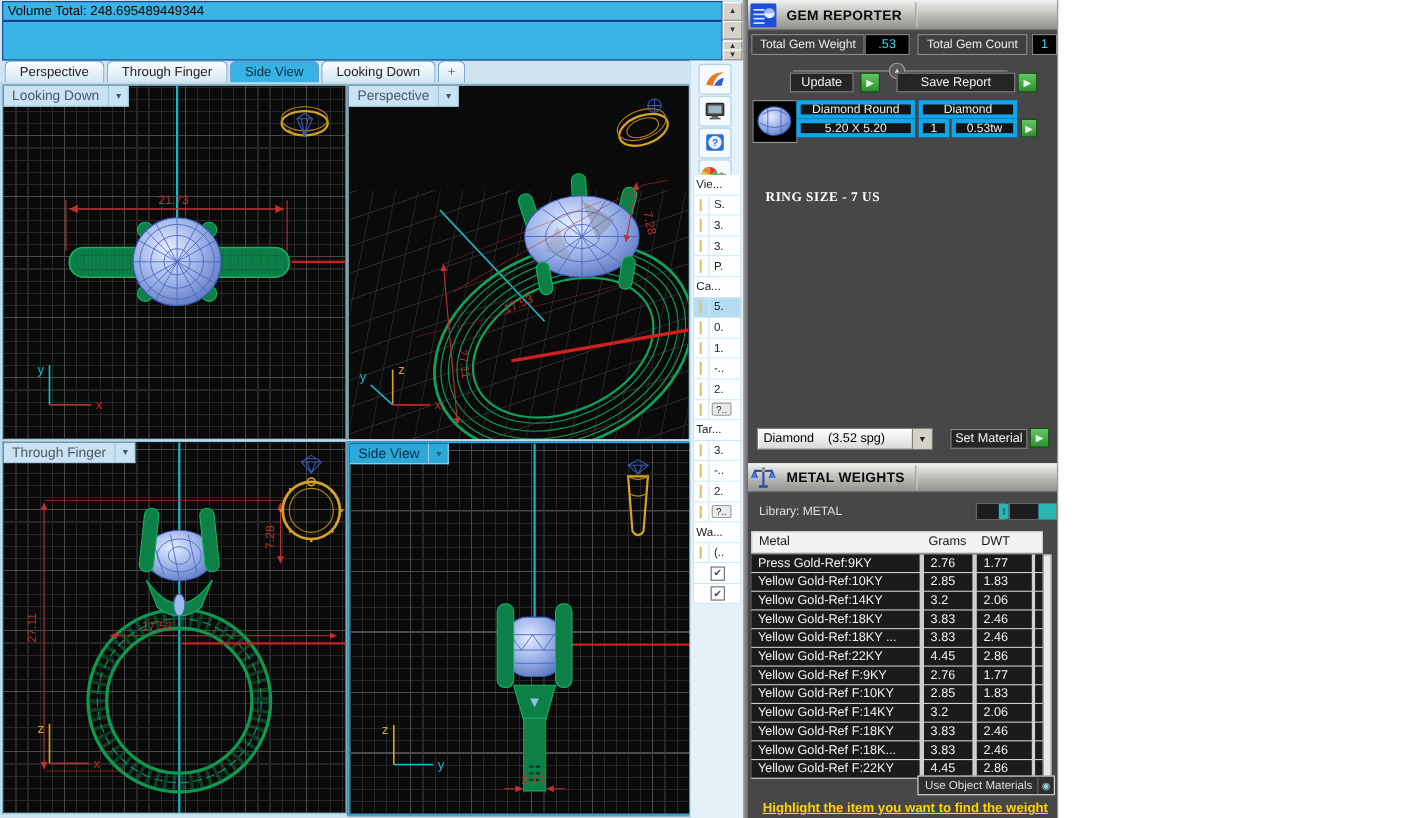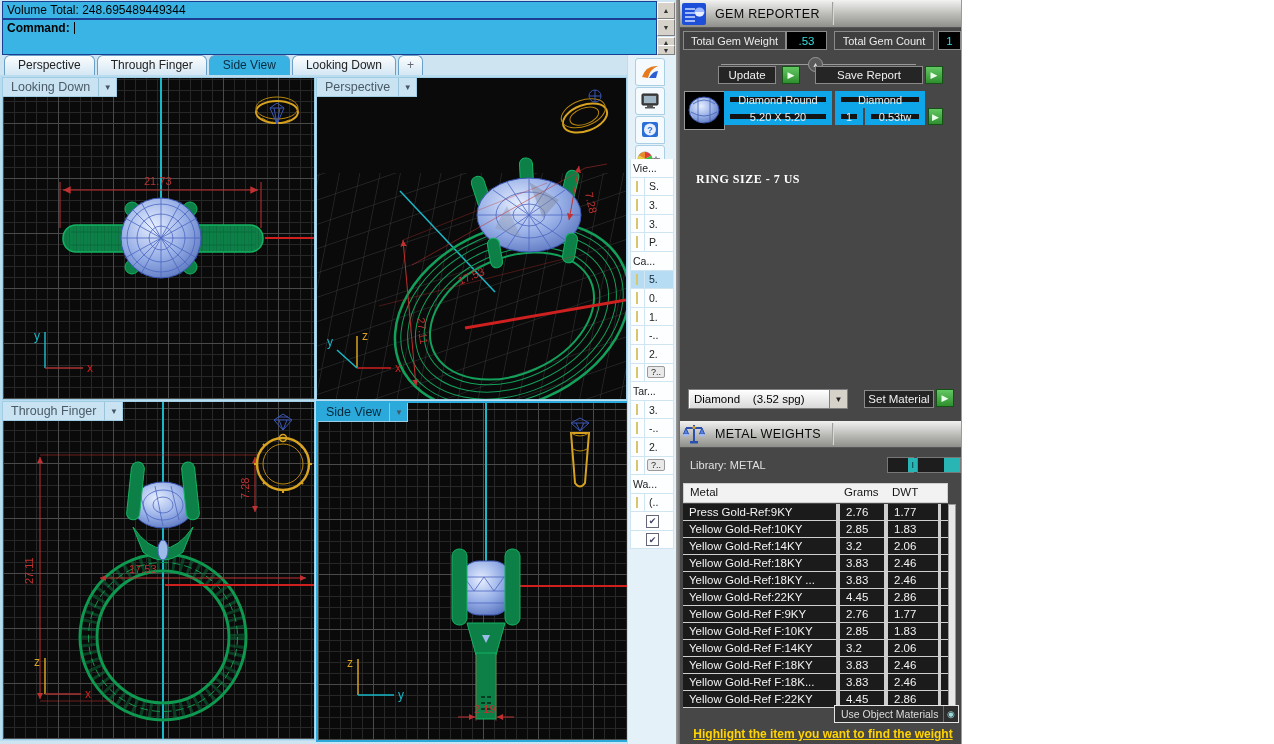--- a/index.html
+++ b/index.html
@@ -49,28 +49,28 @@
   .trow[data-type=item] .t-label,.trow[data-type=button] .t-label{font-size:10.5px;color:#222;padding-left:4px;}
   .trow[data-type=button] .t-label{border:1px solid #999;background:#e9e9e9;border-radius:2px;padding:0 3px;margin-left:2px;font-size:9px;}
   .trow[data-sel]{background:#b5dcf2;}
   .trow[data-sel] .t-label{color:#123;}
   .t-check{display:none;}
   .trow[data-type=check] .t-check{display:flex;width:11px;height:11px;border:1px solid #667;background:#fff;margin-left:15px;font-size:9px;line-height:10px;align-items:center;justify-content:center;color:#446;}
   
   .rpanel{position:absolute;left:676px;top:0;width:285px;height:744px;background:#474747;overflow:hidden;}
   .redge{position:absolute;left:0;top:0;width:4px;height:744px;background:linear-gradient(90deg,#9a9a9a,#6a6a6a);}
   .titlebar{position:absolute;left:4px;width:281px;height:27px;background:linear-gradient(#f2f2f0,#b9b9b6 55%,#8f8f8c);border-bottom:1px solid #555;display:flex;align-items:center;}
-  .titlebar .tb-text{font-size:12.5px;font-weight:normal;color:#0a0a0a;margin-left:8px;letter-spacing:.3px;}
+  .titlebar .tb-text{font-size:12.5px;font-weight:bold;color:#0a0a0a;margin-left:8px;letter-spacing:.3px;}
   .titlebar .tb-div{position:absolute;left:152px;top:2px;bottom:2px;width:1px;background:#a0a09d;box-shadow:1px 0 0 #d8d8d5;}
   .ticon{width:26px;height:24px;margin-left:1px;display:flex;align-items:center;justify-content:center;}
   .statlbl{position:absolute;height:19px;background:#3f3f3f;border:1px solid #8a8a8a;color:#ececec;font-size:11px;display:flex;align-items:center;justify-content:center;box-sizing:border-box;white-space:nowrap;}
   .statval{position:absolute;height:19px;background:#000;border:1px solid #8a8a8a;color:#38dede;font-size:11.5px;display:flex;align-items:center;justify-content:center;box-sizing:border-box;}
   .btn-dark{position:absolute;height:18px;background:#252525;border:1px solid #8a8a8a;color:#f0f0f0;font-size:11.5px;display:flex;align-items:center;justify-content:center;box-sizing:border-box;}
   .gbtn{position:absolute;width:18px;height:18px;background:linear-gradient(#62c862,#2f8f2f);border:1px solid #165216;box-sizing:border-box;display:flex;align-items:center;justify-content:center;color:#eaffea;font-size:9px;}
-  .cellk{position:absolute;height:17px;background:#141414;border:6px solid #0ea5e9;color:#ececec;font-size:11px;display:flex;align-items:center;justify-content:center;box-sizing:border-box;white-space:nowrap;}
+  .cellk{position:absolute;height:17px;background:#141414;border:4px solid #0ea5e9;color:#ececec;font-size:11px;display:flex;align-items:center;justify-content:center;box-sizing:border-box;white-space:nowrap;}
   .ringsize{position:absolute;font-family:"Liberation Serif",serif;font-weight:bold;font-size:12px;color:#fff;letter-spacing:.5px;}
   .select{position:absolute;height:20px;background:linear-gradient(#ffffff,#d9d9d9);border:1px solid #7f7f7f;box-shadow:inset 1px 1px 0 #fff;display:flex;align-items:center;box-sizing:border-box;}
   .select .sel-text{font-size:11.5px;color:#000;padding-left:5px;white-space:pre;flex:1;overflow:hidden;}
   .select .sel-arrow{width:17px;height:100%;background:#d6d2ca;border-left:1px solid #7f7f7f;display:flex;align-items:center;justify-content:center;font-size:8px;color:#222;}
   .libtext{position:absolute;color:#e0e0e0;font-size:11px;}
   .minibtn{position:absolute;height:16px;background:#1d1d1d;border:1px solid #777;display:flex;align-items:center;box-sizing:border-box;}
   .minibtn .mb-l{color:#e8e8e8;font-size:9.5px;padding:0 3px;margin-top:48px;}
   .minibtn .mb-t{background:#2ab5b5;color:#03333a;font-size:9px;height:100%;display:flex;align-items:center;justify-content:center;flex:1;min-width:10px;}
   .mthead{position:absolute;background:#f2f2f2;border:1px solid #cfcfcf;box-sizing:border-box;}
   .mthead span{position:absolute;top:2px;font-size:11.5px;color:#141414;}
@@ -92,24 +92,20 @@
 </head>
 <body>
 
 <div class="stage">
   <div class="appwin">
 
     <div class="cmdwrap">
       <div class="cmdbox">
         <div class="cmdline">Volume Total: 248.695489449344</div>
         <div class="cmdsep"></div>
-        <div class="cmdprompt">
-          <span>Command:</span>
-            <span class="caret"></span>
-        </div>
       </div>
       <div class="wbtn" style="left:657px;top:2px;height:15px;">▲</div>
       <div class="wbtn" style="left:657px;top:19px;height:15px;">▼</div>
       <div class="wbtn" style="left:657px;top:37px;height:8px;">▲</div>
       <div class="wbtn" style="left:657px;top:45px;height:8px;">▼</div>
     </div>
 
     <div class="tabsbar">
 
         <div class="tab"><span>Perspective</span></div>

